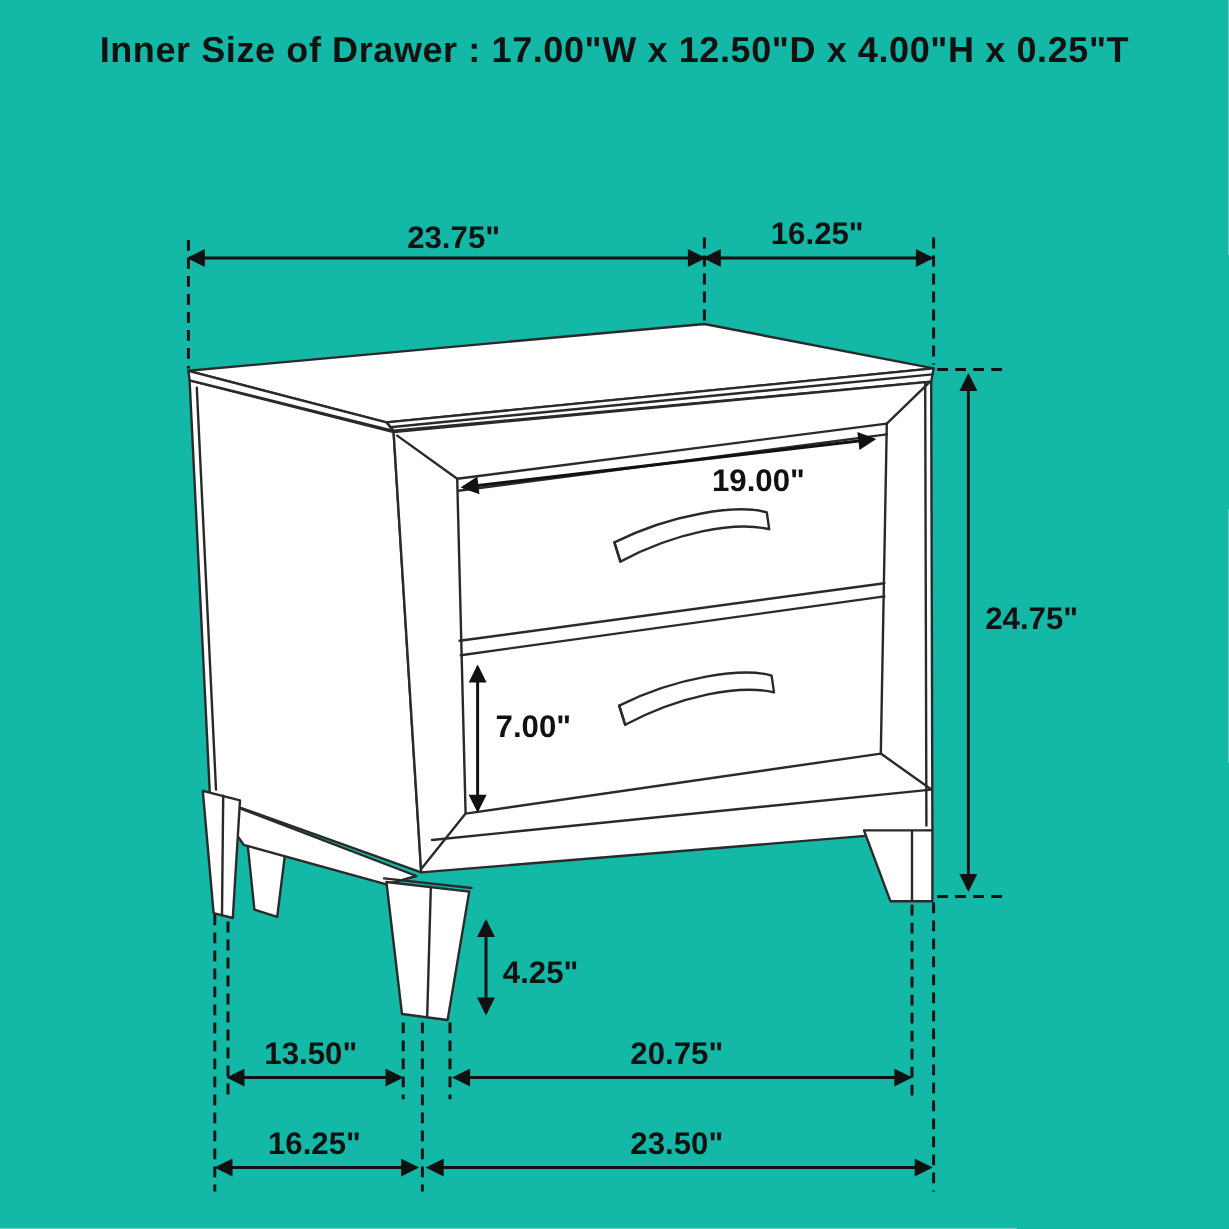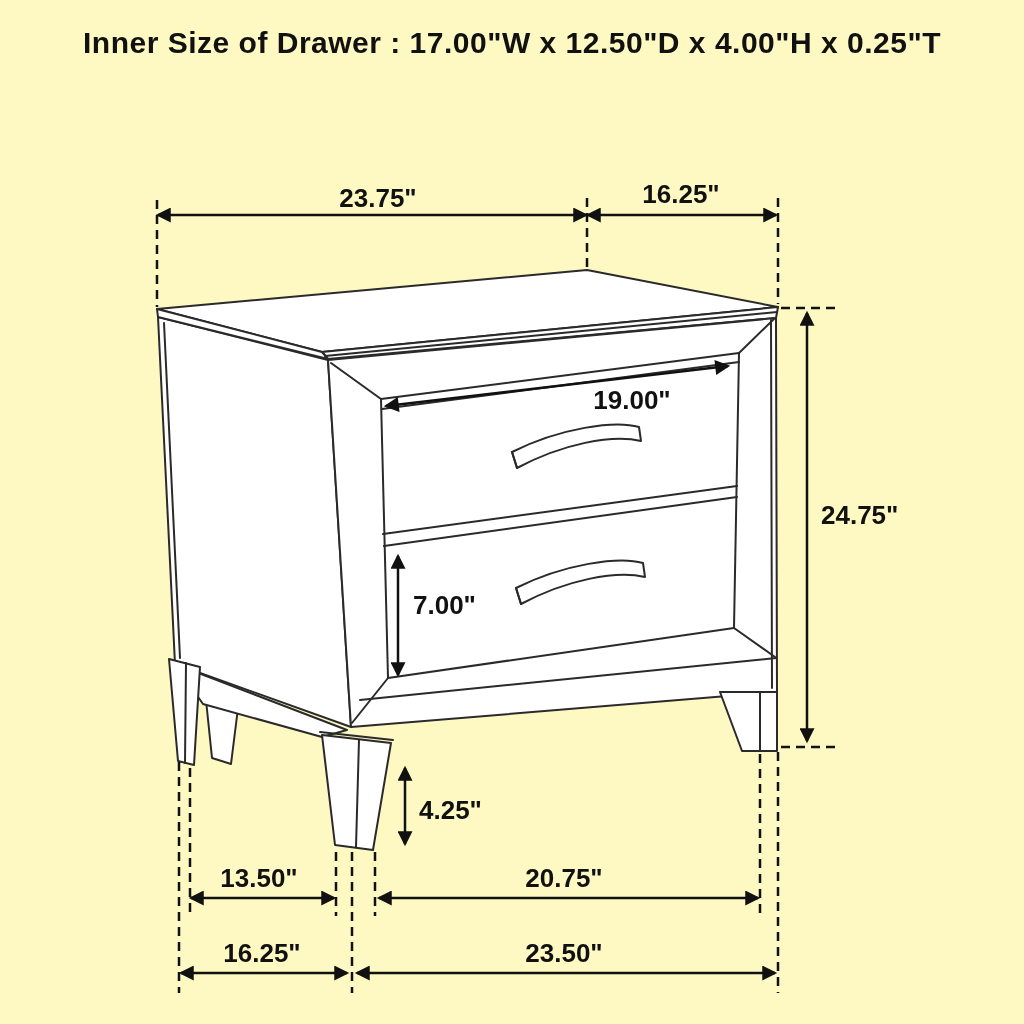--- a/index.html
+++ b/index.html
@@ -1,16 +1,16 @@
 <!DOCTYPE html>
 <html><head>
 <meta charset="utf-8">
 <style>
   html,body{margin:0;padding:0;background:#ffffff;}
-  .page{position:relative;width:1024px;height:1024px;background:#fef9c3;overflow:hidden;
+  .page{position:relative;width:1024px;height:1024px;background:#14b8a6;overflow:hidden;
         font-family:"Liberation Sans",sans-serif;}
   .title{position:absolute;top:26px;left:0;width:1024px;text-align:center;
          font-size:30px;font-weight:bold;color:#111;letter-spacing:0.5px;}
   svg{position:absolute;top:0;left:0;}
   svg .dimtext{font-family:"Liberation Sans",sans-serif;font-size:26px;font-weight:bold;fill:#111;}
   svg .ln{stroke:#2a2a2a;stroke-width:2;fill:none;stroke-linejoin:round;stroke-linecap:round;}
   svg .poly{stroke:#2a2a2a;stroke-width:2;fill:#ffffff;stroke-linejoin:round;}
   svg .dim{stroke:#111;stroke-width:2.5;fill:none;}
   svg .dash{stroke:#111;stroke-width:2.5;fill:none;stroke-dasharray:9 6;}
 </style>

